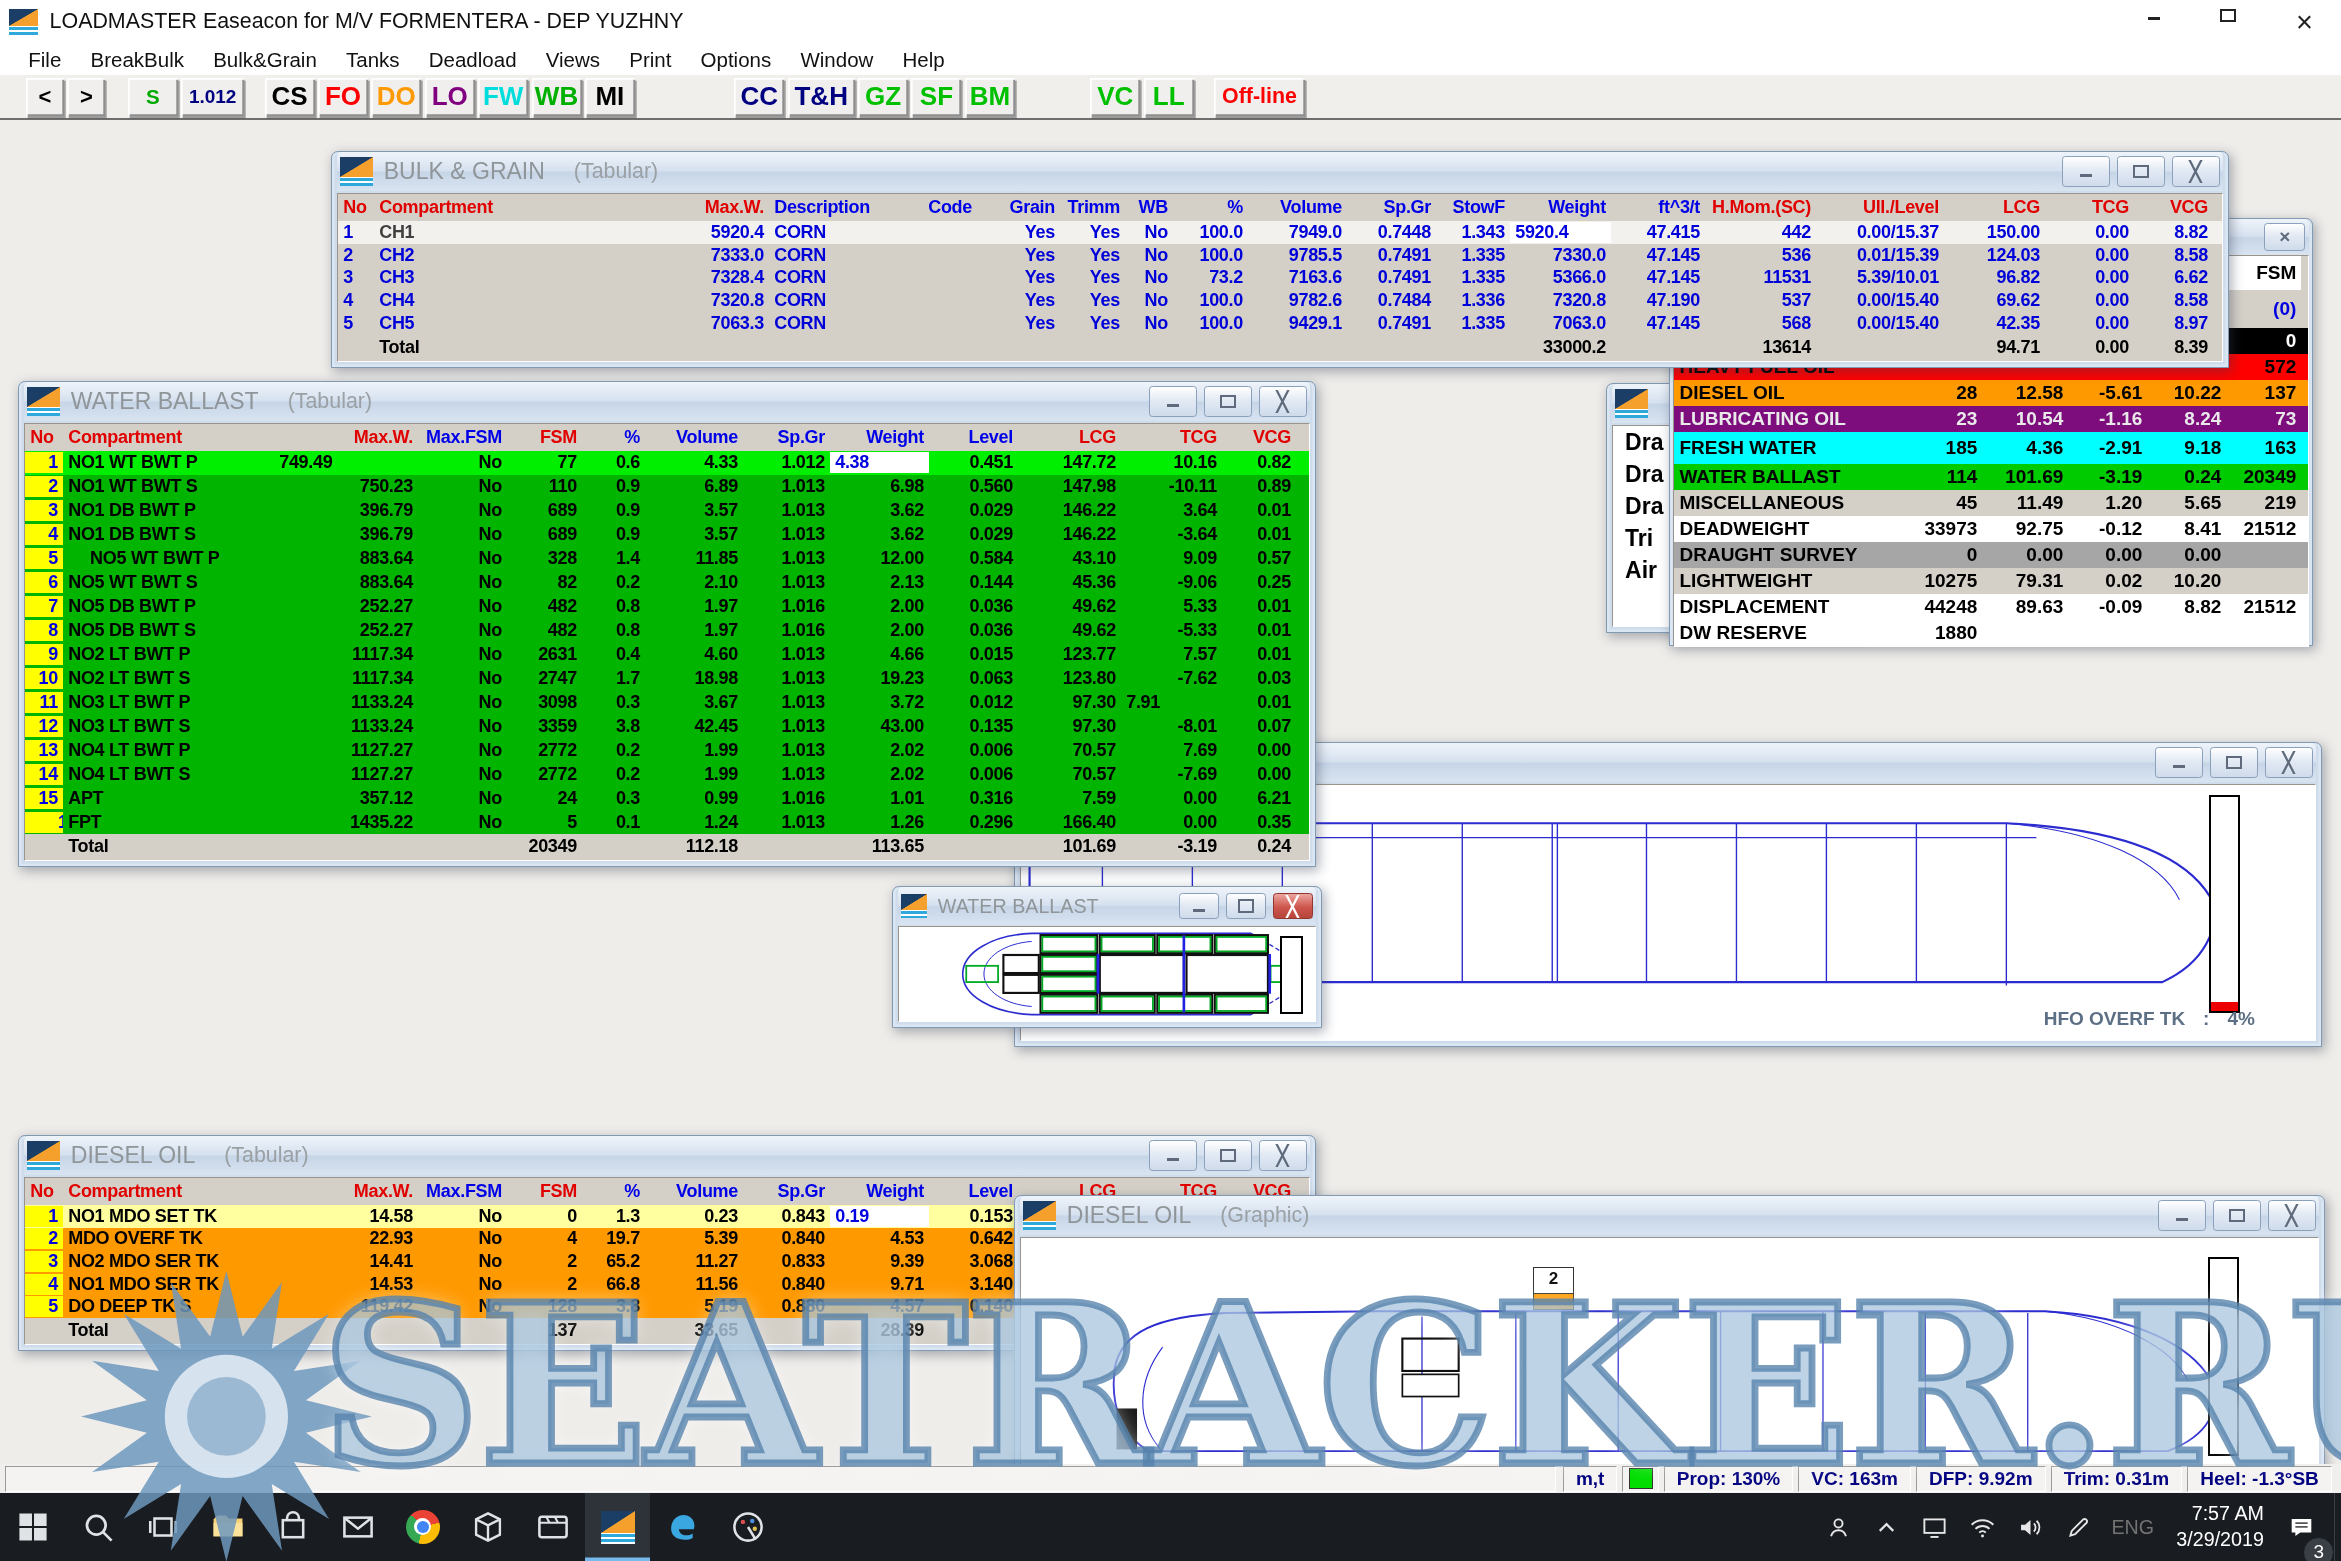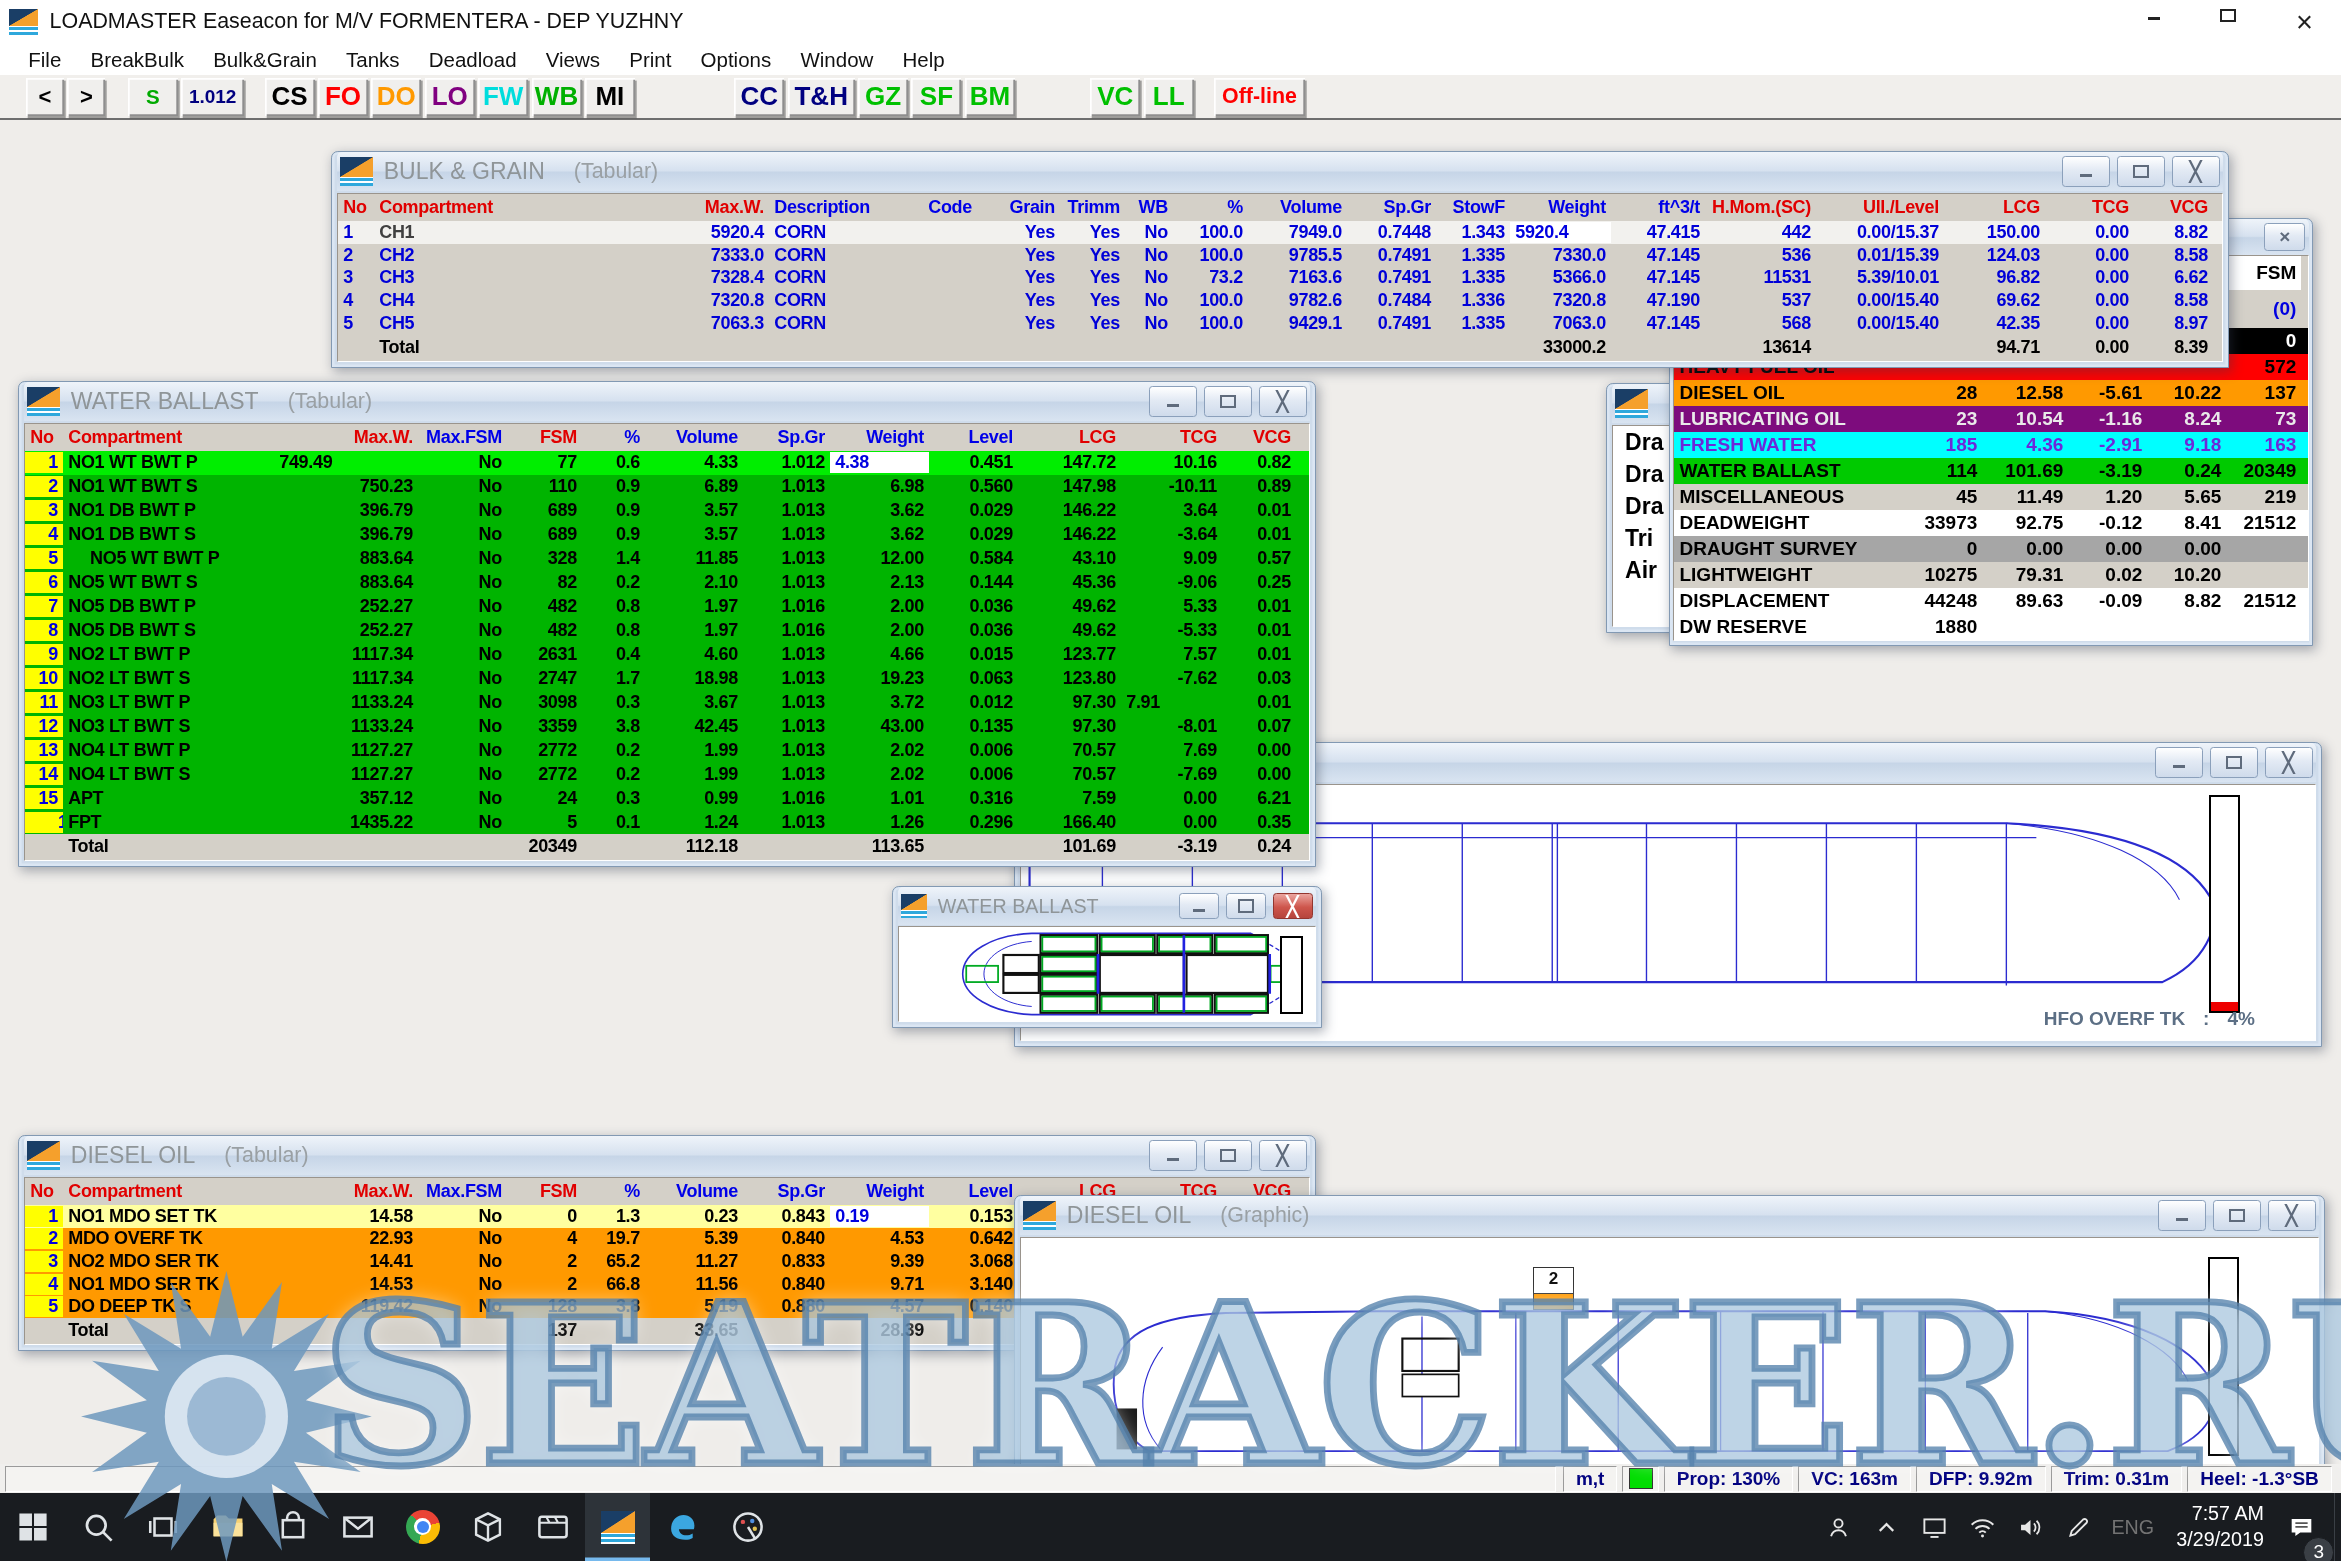--- a/index.html
+++ b/index.html
@@ -184,21 +184,21 @@
         <div class="td" style="text-align: right;">137</div>
       </div>
       <div class="sumrow" style="height: 26px; background: rgb(125, 12, 125); color: rgb(233, 233, 233);">
         <div class="td" style="text-align: left;">LUBRICATING OIL</div>
         <div class="td" style="text-align: right;">23</div>
         <div class="td" style="text-align: right;">10.54</div>
         <div class="td" style="text-align: right;">-1.16</div>
         <div class="td" style="text-align: right;">8.24</div>
         <div class="td" style="text-align: right;">73</div>
       </div>
-      <div class="sumrow" style="height: 26px; background: rgb(0, 255, 255); color: #6d28d9;">
+      <div class="sumrow" style="height: 32px; background: rgb(0, 255, 255); color: #000000;">
         <div class="td" style="text-align: left;">FRESH WATER</div>
         <div class="td" style="text-align: right;">185</div>
         <div class="td" style="text-align: right;">4.36</div>
         <div class="td" style="text-align: right;">-2.91</div>
         <div class="td" style="text-align: right;">9.18</div>
         <div class="td" style="text-align: right;">163</div>
       </div>
       <div class="sumrow" style="height: 26px; background: rgb(0, 202, 0); color: rgb(0, 0, 0);">
         <div class="td" style="text-align: left;">WATER BALLAST</div>
         <div class="td" style="text-align: right;">114</div>

